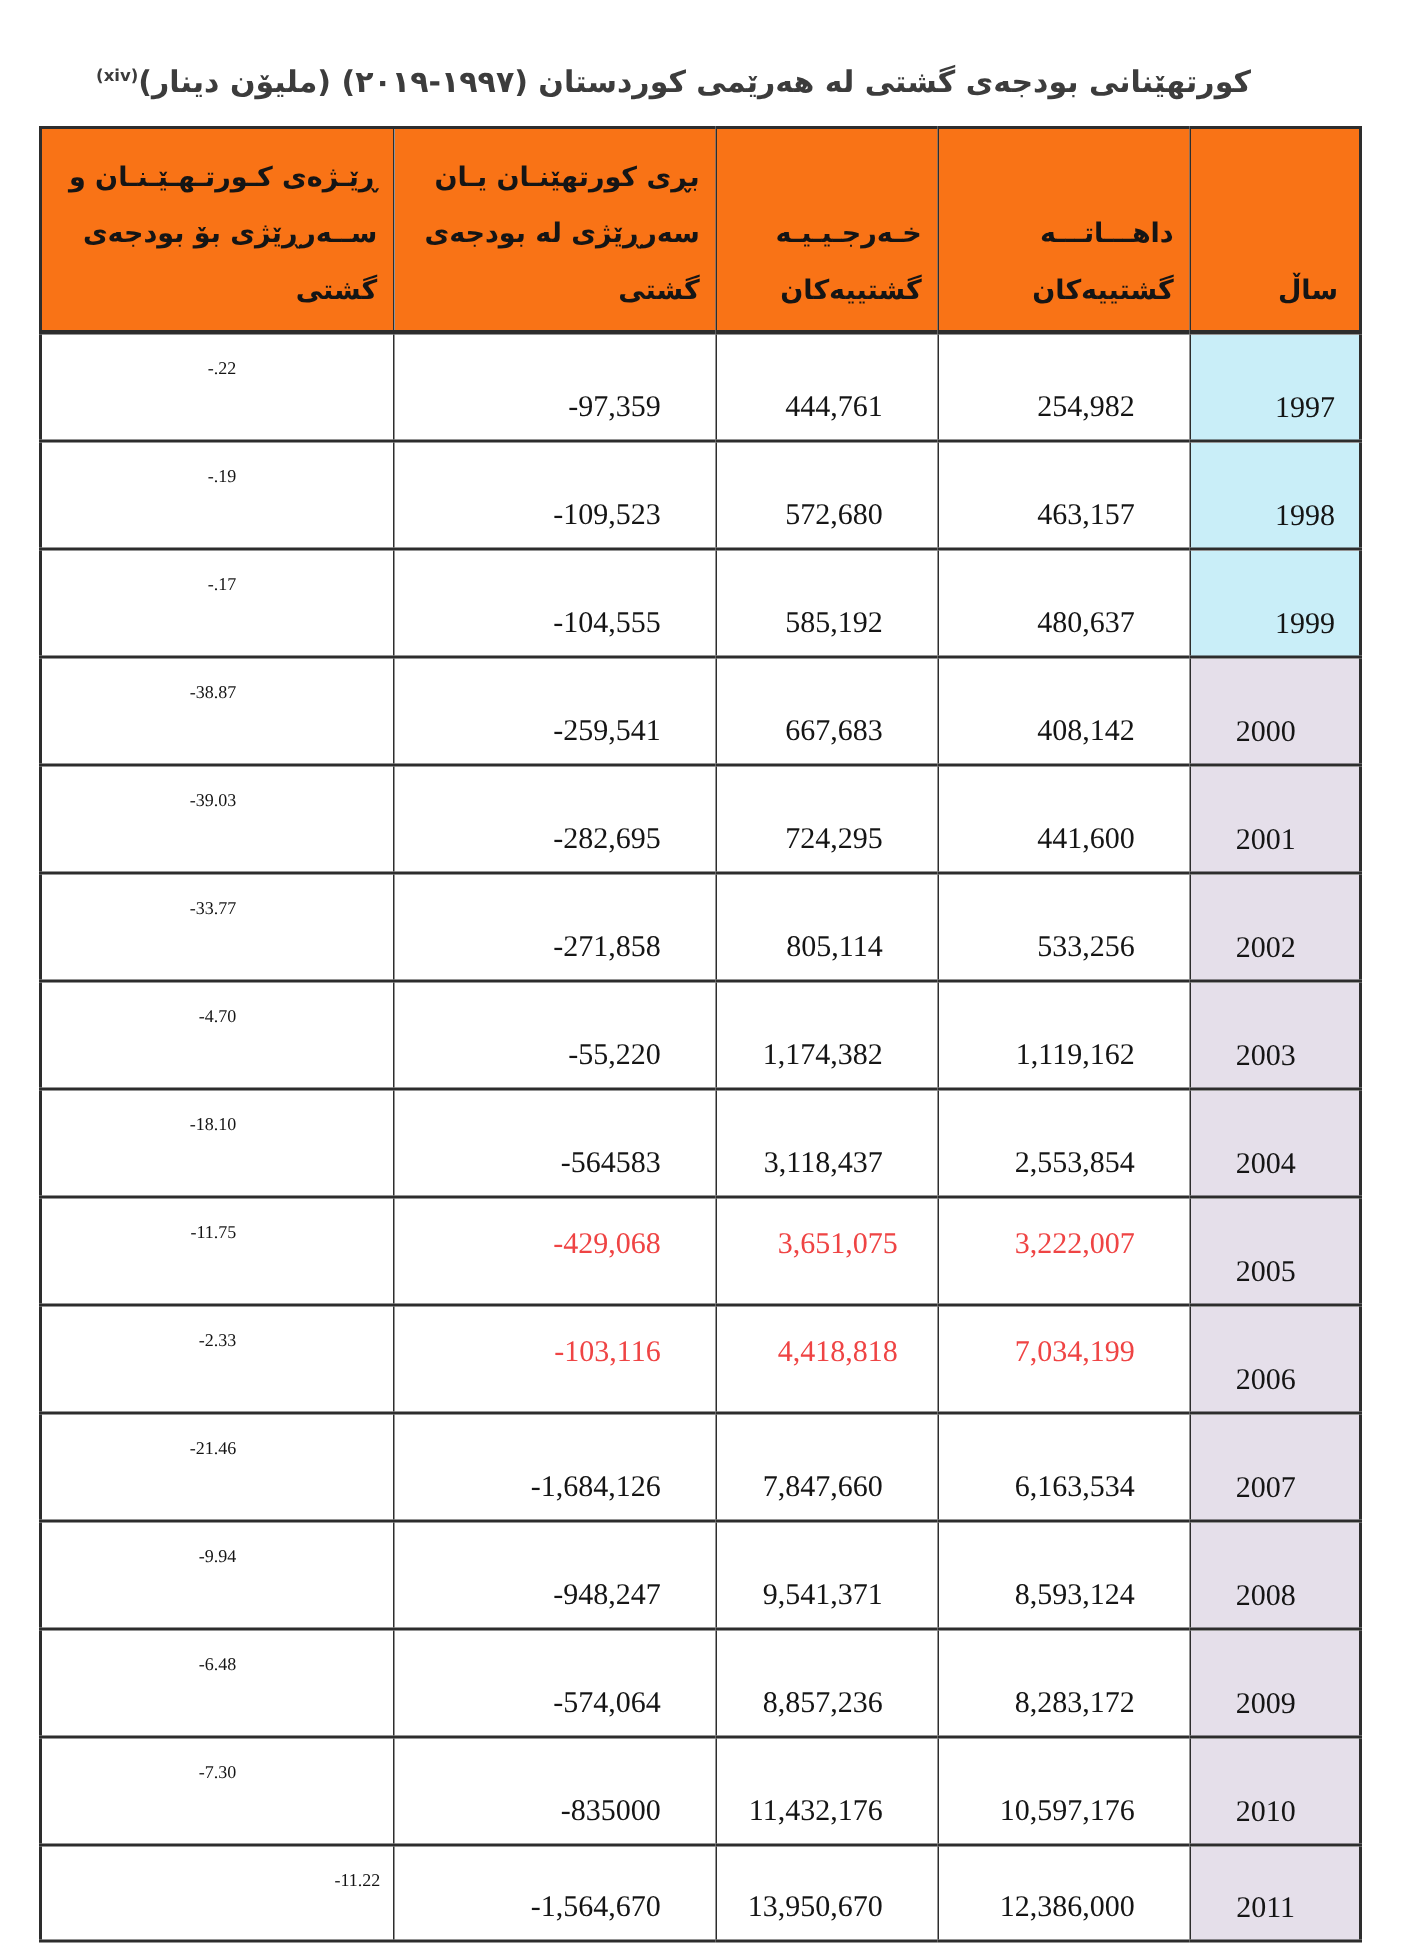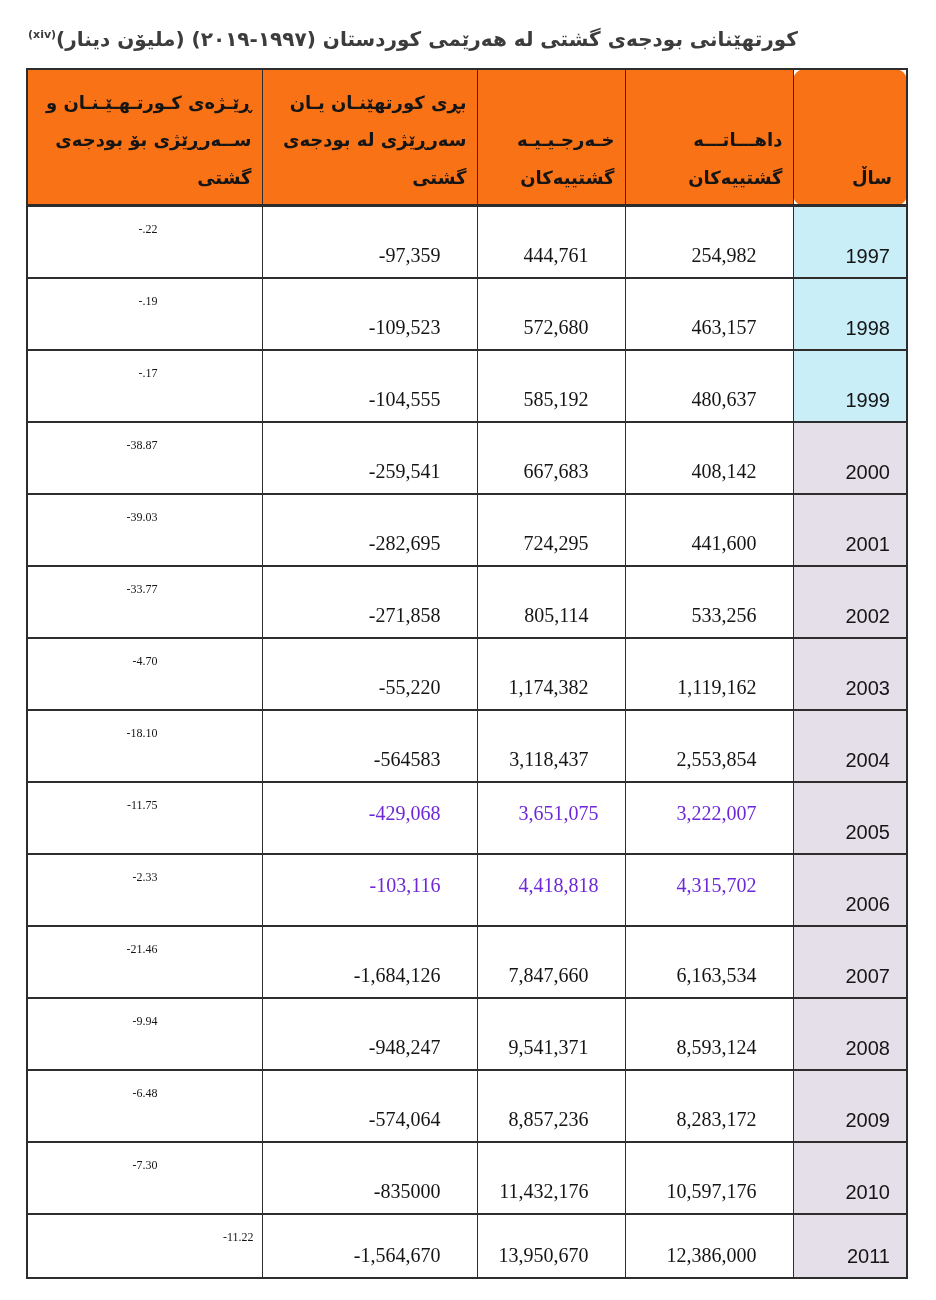--- a/index.html
+++ b/index.html
@@ -1,21 +1,21 @@
 <!DOCTYPE html>
 <html lang="ckb" dir="rtl"><head>
 <meta charset="utf-8">
 <style>
   html,body{margin:0;padding:0;background:#ffffff;}
   body{width:936px;height:1300px;overflow:hidden;font-family:"DejaVu Sans",sans-serif;color:#111;}
 
   .title{
     direction:rtl;
-    text-align:left;
-    margin:20px 66px 14px 28px;
+    text-align:center;
+    margin:36px 66px 14px 28px;
     font-size:20px;
     font-weight:bold;
     color:#3c3c3c;
     line-height:30px;
   }
   .title sup{
     font-size:11px;
     font-weight:bold;
     color:#3c3c3c;
     vertical-align:super;
@@ -40,36 +40,36 @@
     background:#f97316;
     font-weight:bold;
     font-size:18px;
     line-height:2.08;
     vertical-align:bottom;
     text-align:right;
     padding:4px 10px 8px 6px;
     border-bottom-width:3px;
     color:#151515;
   }
-  .budget thead th.h-year{padding-left:4px;padding-right:14px;border-radius:12px;}
+  .budget thead th.h-year{padding-left:4px;padding-right:14px;}
 
   .budget tbody tr{height:72px;}
   .budget tbody tr.last{height:64px;}
 
   td.year{
-    font-family:Liberation Sans, sans-serif;
+    font-family:Liberation Serif, serif;
     font-size:20px;
     direction:ltr;
     text-align:right;
     vertical-align:bottom;
     padding:0 16px 9px 4px;
     color:#151515;
   }
   td.year.cyan{background:#c9eef8;}
-  td.year.lav{background:#e5dfea;}
+  td.year.lav{background:#e5dfea;text-align:center;}
 
   td.amt{
     font-family:"Liberation Serif","DejaVu Serif",serif;
     font-size:20px;
     direction:ltr;
     text-align:right;
     vertical-align:bottom;
     padding:0 36px 10px 4px;
     color:#151515;
     margin-left:32px;
@@ -79,21 +79,21 @@
     font-size:12px;
     direction:ltr;
     text-align:right;
     vertical-align:top;
     padding:15px 104px 0 4px;
     color:#151515;
   }
   tr.muted td.amt{
     vertical-align:top;
     padding-top:19px;
-    color:#6d28d9;
+    color:#ef4444;
     padding-left:41px;
   }
   tr.last td.pct{padding-right:8px;margin-top:36px;}
 </style>
 </head>
 <body>
 
 <div class="title">
   <span>کورتهێنانی بودجەی گشتی لە هەرێمی کوردستان (١٩٩٧-٢٠١٩) (ملیۆن دینار)</span><sup>(xiv)</sup>
 </div>
@@ -174,21 +174,21 @@
     </tr>
     <tr class="muted">
       <td class="year lav">2005</td>
       <td class="amt">3,222,007</td>
       <td class="amt">3,651,075</td>
       <td class="amt">-429,068</td>
       <td class="pct">-11.75</td>
     </tr>
     <tr class="muted">
       <td class="year lav">2006</td>
-      <td class="amt">4,315,702</td>
+      <td class="amt">7,034,199</td>
       <td class="amt">4,418,818</td>
       <td class="amt">-103,116</td>
       <td class="pct">-2.33</td>
     </tr>
     <tr>
       <td class="year lav">2007</td>
       <td class="amt">6,163,534</td>
       <td class="amt">7,847,660</td>
       <td class="amt">-1,684,126</td>
       <td class="pct">-21.46</td>

